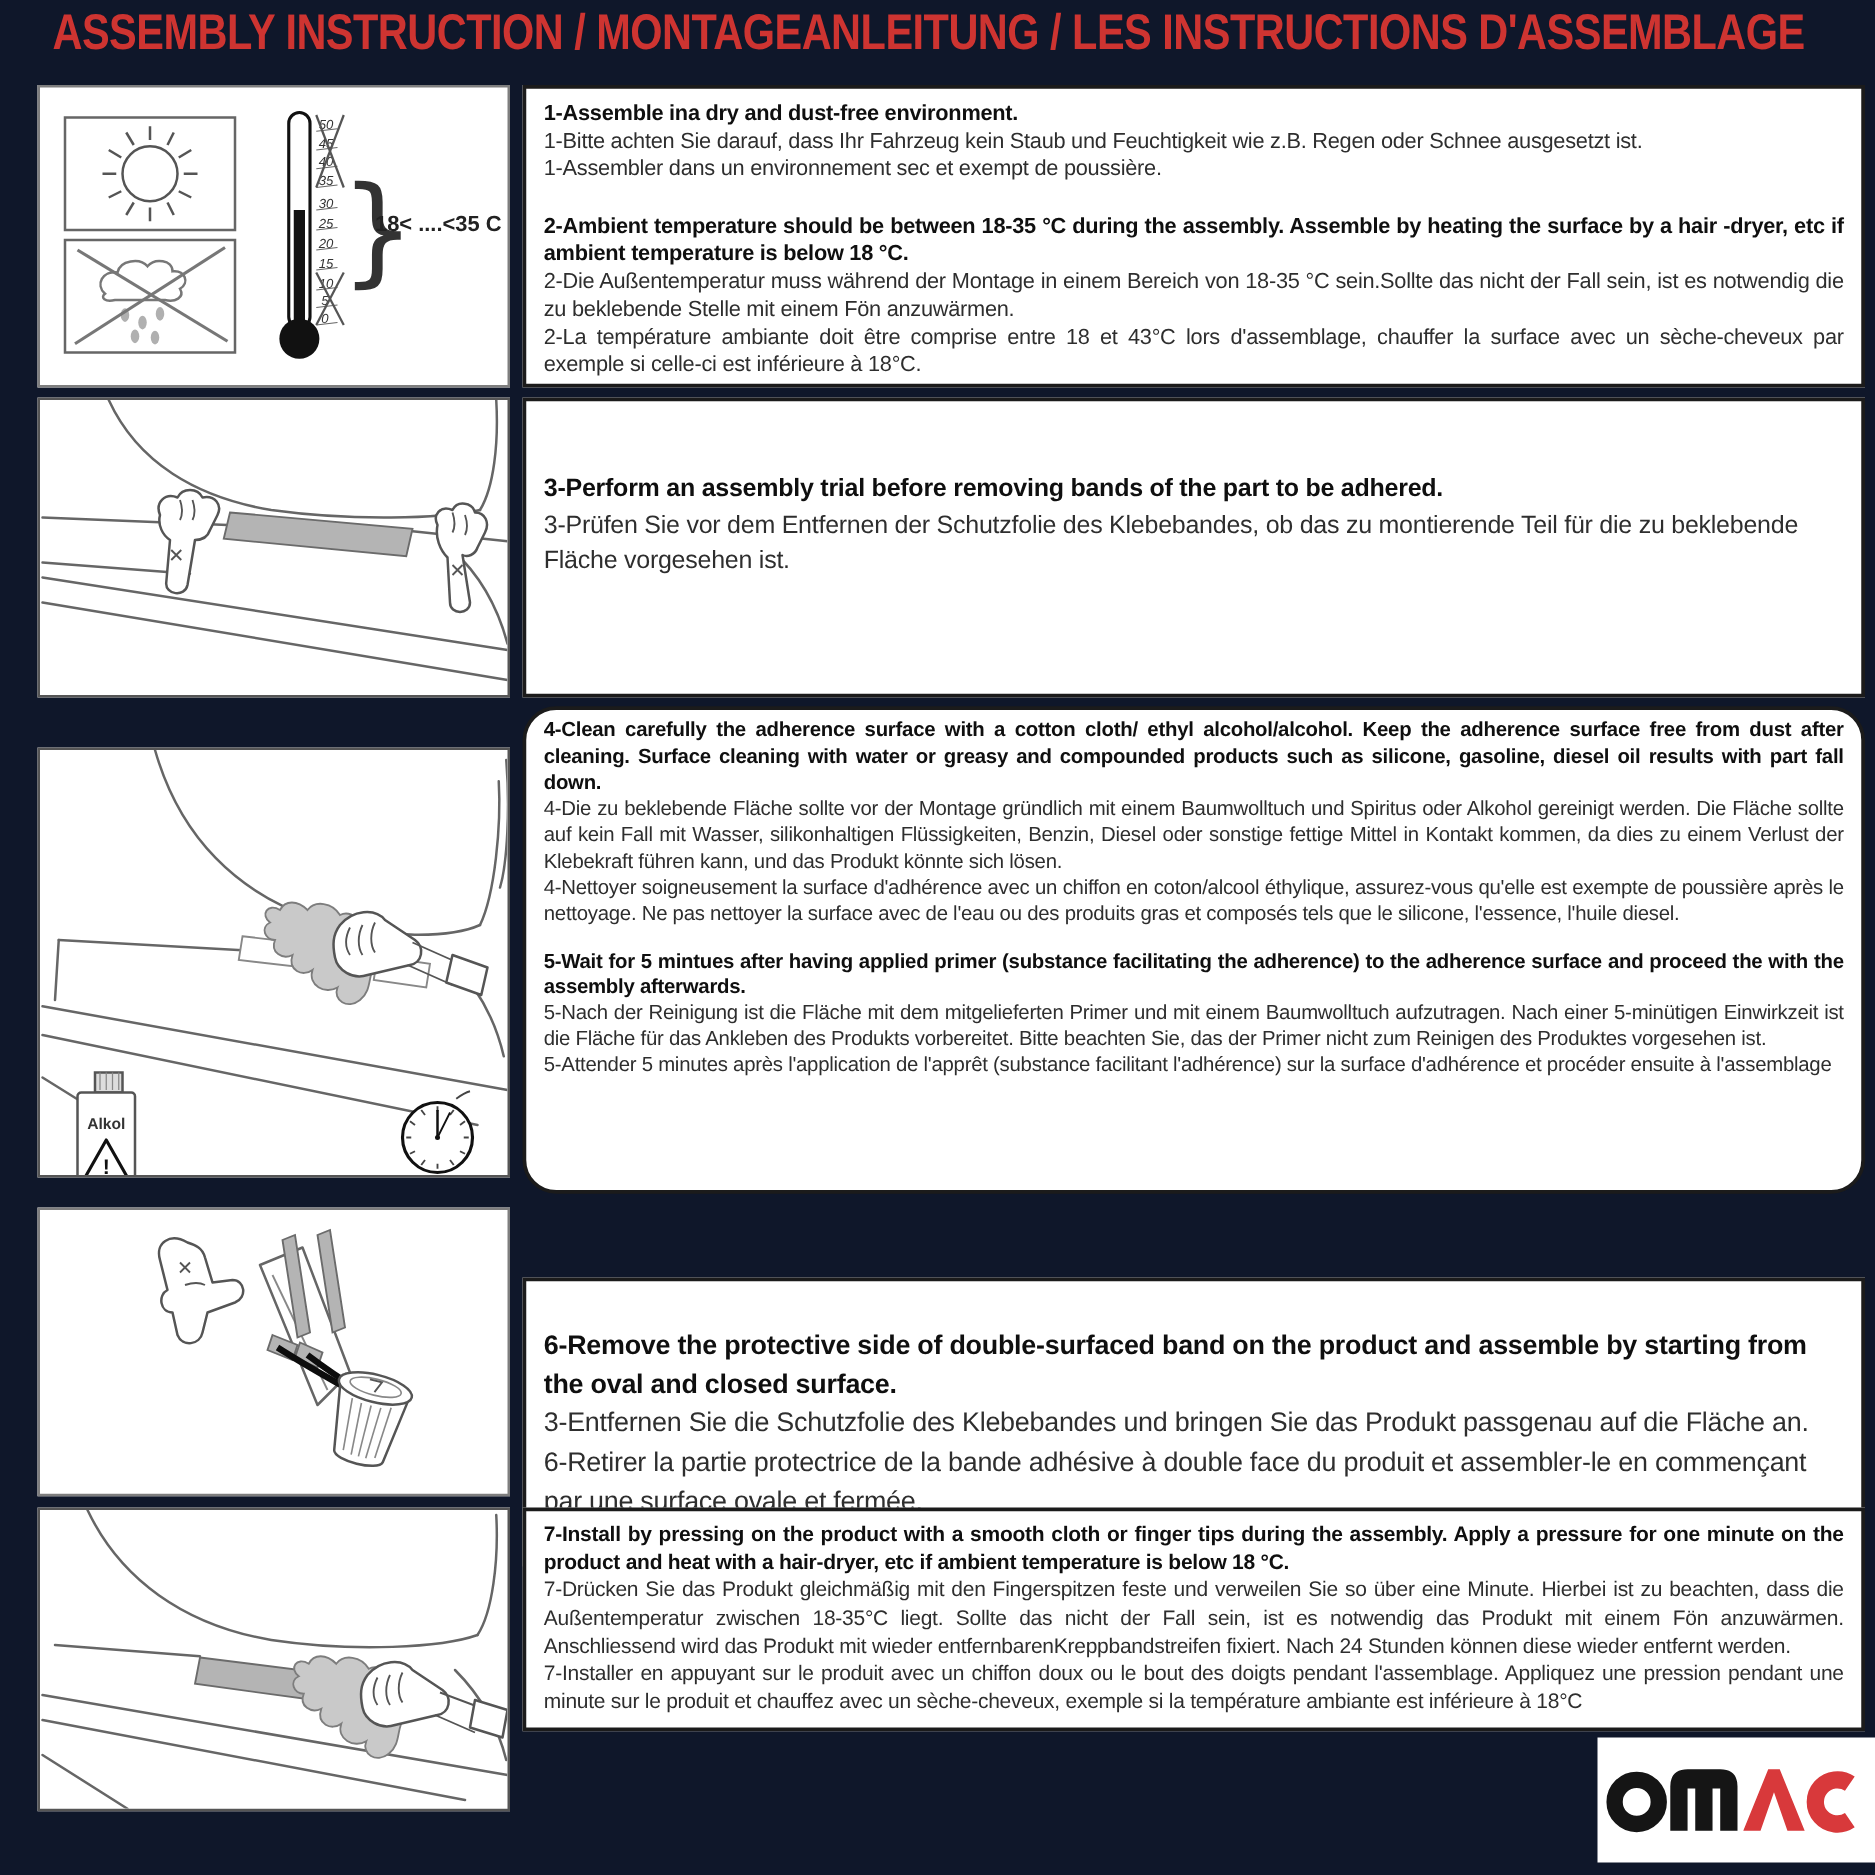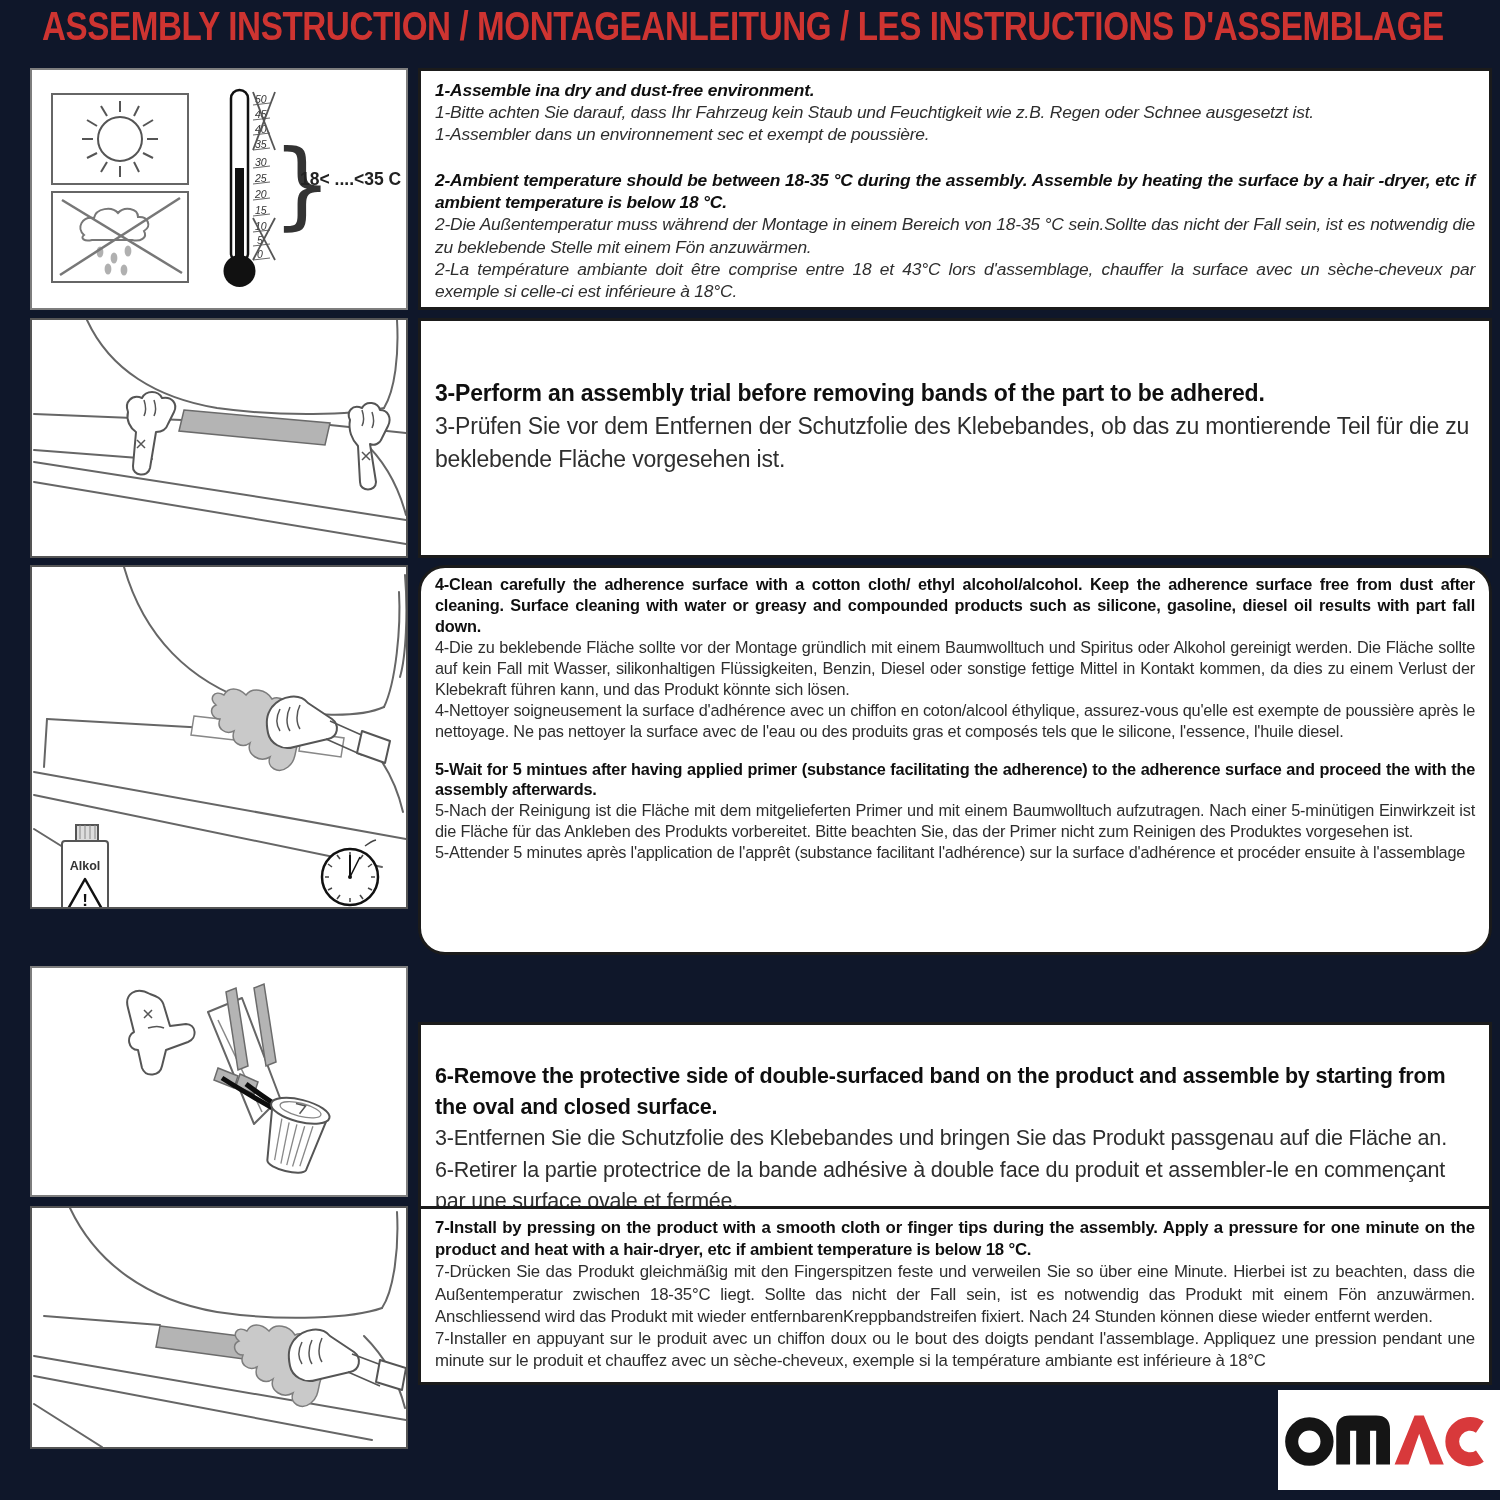--- a/index.html
+++ b/index.html
@@ -7,25 +7,25 @@
           font-family:"Liberation Sans", sans-serif; }
   .title { position:absolute; left:42px; top:4px; margin:0; font-size:40px; font-weight:700;
            color:#ce3431; white-space:nowrap; letter-spacing:-0.5px;
            transform:scaleX(0.83); transform-origin:left top; }
   .panel { position:absolute; background:#fff; box-sizing:border-box; overflow:hidden; }
   .panel.art { left:30px; width:378px; border:2px solid #7e7e7e; }
   .panel.txt { left:418px; width:1074px; border:3px solid #1b1b1b; padding:8px 14px 4px 14px; }
   .panel svg { display:block; }
   #r1a { top:68px;  height:242px; }
   #r2a { top:318px; height:240px; border-color:#555; }
-  #r3a { top:565px; height:344px; border-color:#555; }
+  #r3a { top:598px; height:344px; border-color:#555; }
   #r4a { top:966px; height:231px; }
   #r5a { top:1206px;height:243px; border-color:#555; }
-  #r1t { top:68px;  height:242px; font-size:17.4px; line-height:1.27; text-align:justify;font-style:italic; }
-  #r2t { top:318px; height:240px; font-size:23px; line-height:1.43; padding-top:56px; }
+  #r1t { top:68px;  height:242px; font-size:17.4px; line-height:1.27; text-align:justify; }
+  #r2t { top:318px; height:240px; font-size:20px; line-height:1.43; padding-top:56px; }
   #r3t { top:565px; height:390px; font-size:16.3px; line-height:1.285; padding-top:6px; text-align:justify;border-radius:27px; }
   #r4t { top:1022px; height:231px; font-size:21.5px; line-height:1.45; padding-top:36px; }
   #r5t { top:1206px;height:179px; font-size:16.8px; line-height:1.32; text-align:justify; }
   .p   { margin:0; color:#2e2e2e; letter-spacing:-0.2px; }
   .p.en{ font-weight:700; color:#0f0f0f; }
   .gap1{ height:24px; } .gap3{ height:17px; }
   .logo-box { position:absolute; left:1278px; top:1390px; width:222px; height:100px;
               background:#fff; display:flex; align-items:center; justify-content:flex-start;
               padding-left:6px; box-sizing:border-box; }
   .line-art { stroke:#666; stroke-width:2; fill:none; stroke-linecap:round; }

